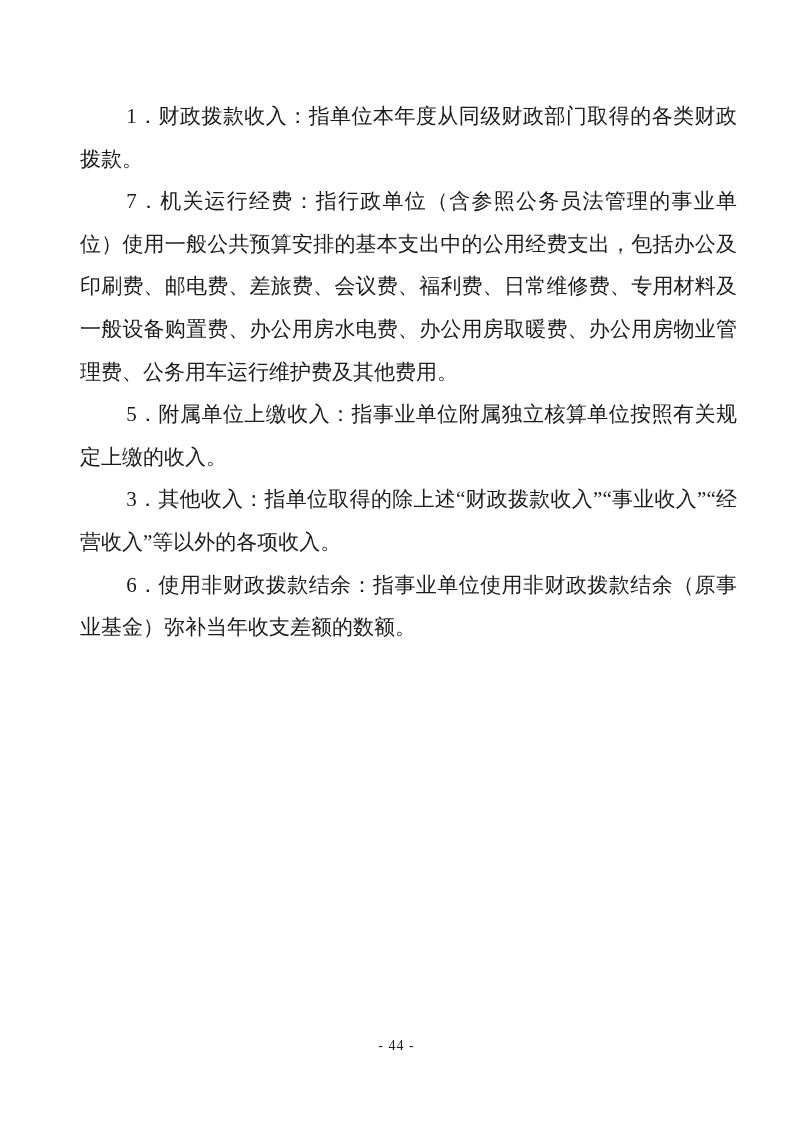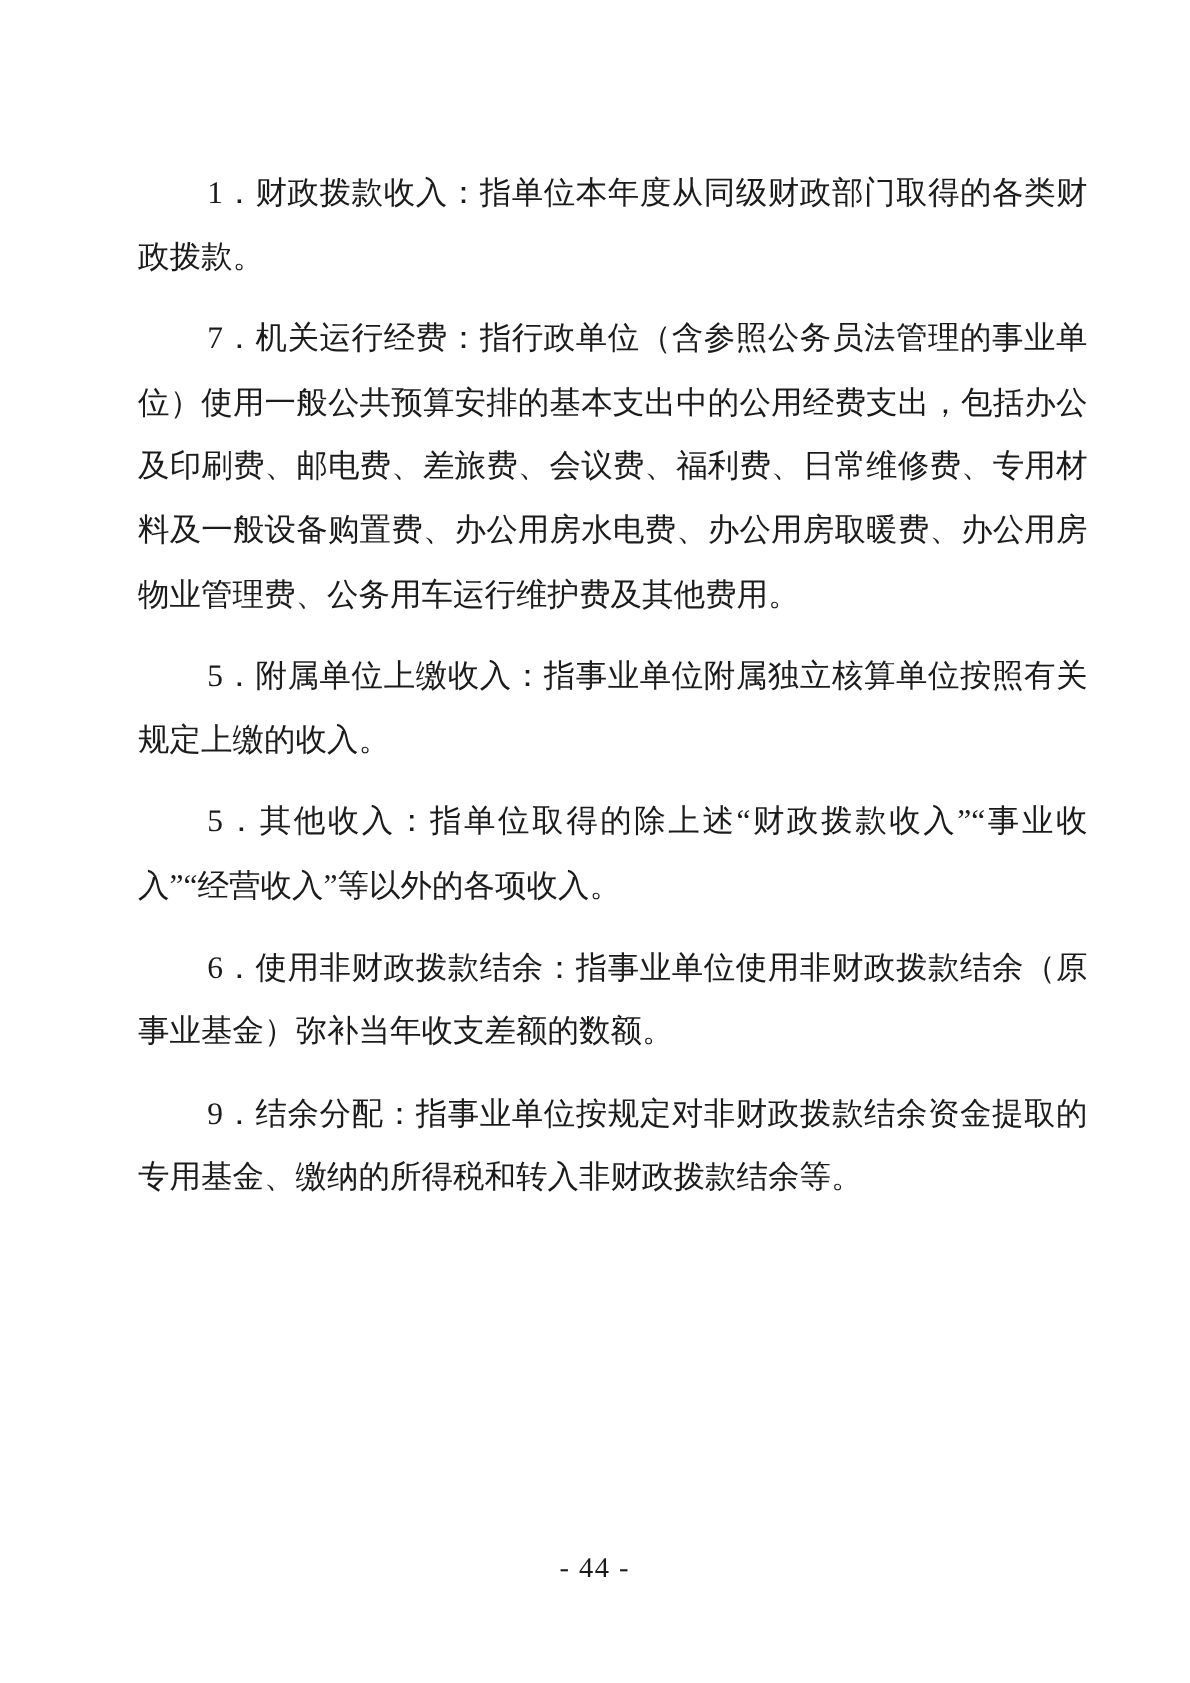--- a/index.html
+++ b/index.html
@@ -17,47 +17,46 @@
     color: #1b1b1b;
   }
   .content {
     position: absolute;
     left: 80px;
     top: 95px;
     width: 657px;
     text-align: justify;
   }
   .content p {
-    margin: 12px;
+    margin: 0;
     padding: 0;
     font-size: 21px;
     line-height: 42.6px;
     text-indent: 2.2em;
     letter-spacing: 0;
     word-break: break-all;
   }
   .page-number {
     position: absolute;
     top: 1036px;
     left: 0;
     width: 100%;
     text-align: center;
-    font-size: 19px;
+    font-size: 14px;
     line-height: 20px;
     letter-spacing: 1px;
     color: #1b1b1b;
     font-family: Liberation Serif, serif;
   }
 </style>
 </head>
 <body>
 
 <div class="page">
   <div class="content">
     <p>1．财政拨款收入：指单位本年度从同级财政部门取得的各类财政拨款。</p>
     <p>7．机关运行经费：指行政单位（含参照公务员法管理的事业单位）使用一般公共预算安排的基本支出中的公用经费支出，包括办公及印刷费、邮电费、差旅费、会议费、福利费、日常维修费、专用材料及一般设备购置费、办公用房水电费、办公用房取暖费、办公用房物业管理费、公务用车运行维护费及其他费用。</p>
     <p>5．附属单位上缴收入：指事业单位附属独立核算单位按照有关规定上缴的收入。</p>
-    <p>5．其他收入：指单位取得的除上述“财政拨款收入”“事业收入”“经营收入”等以外的各项收入。</p>
+    <p>3．其他收入：指单位取得的除上述“财政拨款收入”“事业收入”“经营收入”等以外的各项收入。</p>
     <p>6．使用非财政拨款结余：指事业单位使用非财政拨款结余（原事业基金）弥补当年收支差额的数额。</p>
-    <p>9．结余分配：指事业单位按规定对非财政拨款结余资金提取的专用基金、缴纳的所得税和转入非财政拨款结余等。</p>
   </div>
   <div class="page-number">- 44 -</div>
 </div>
 
 </body></html>

